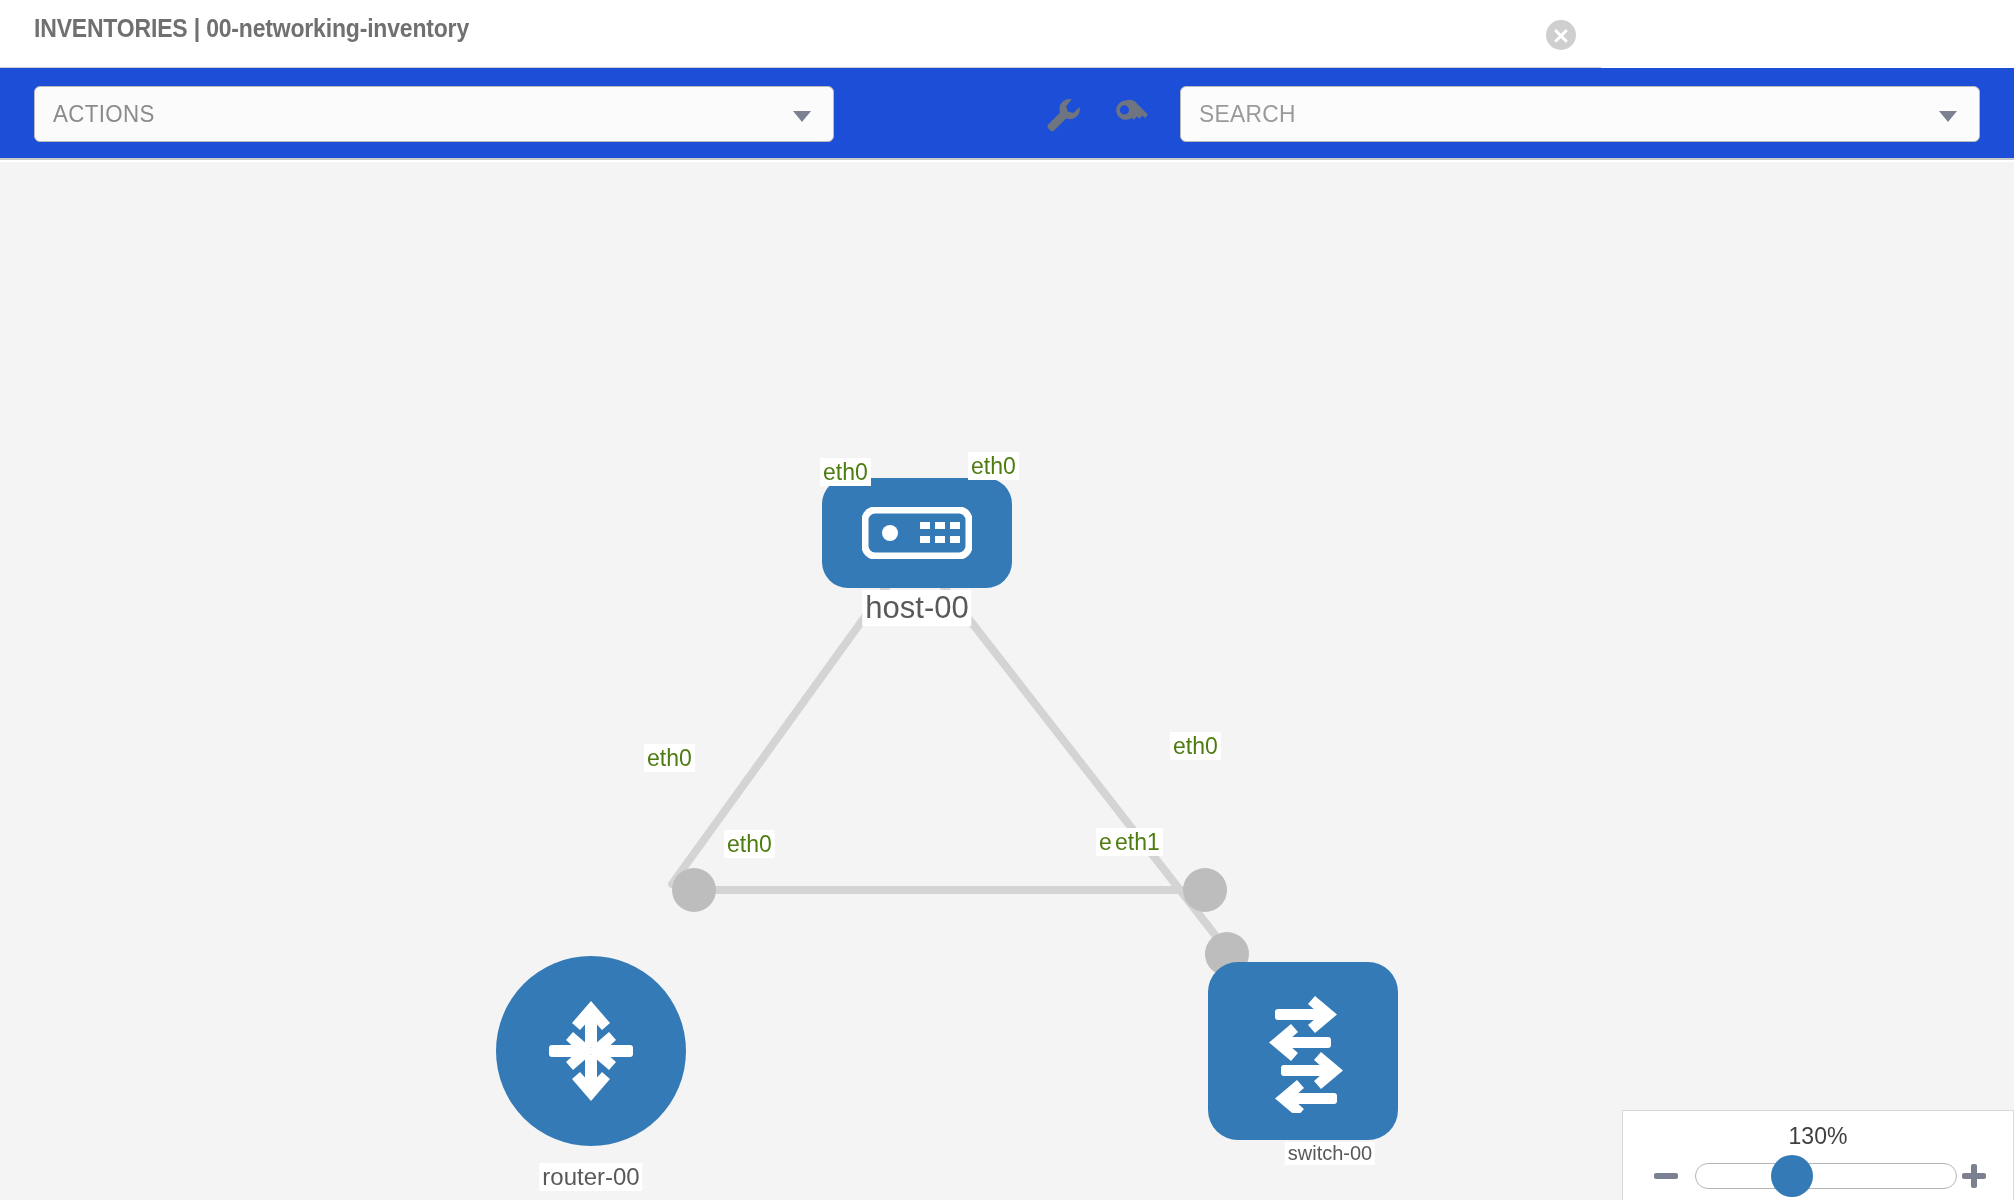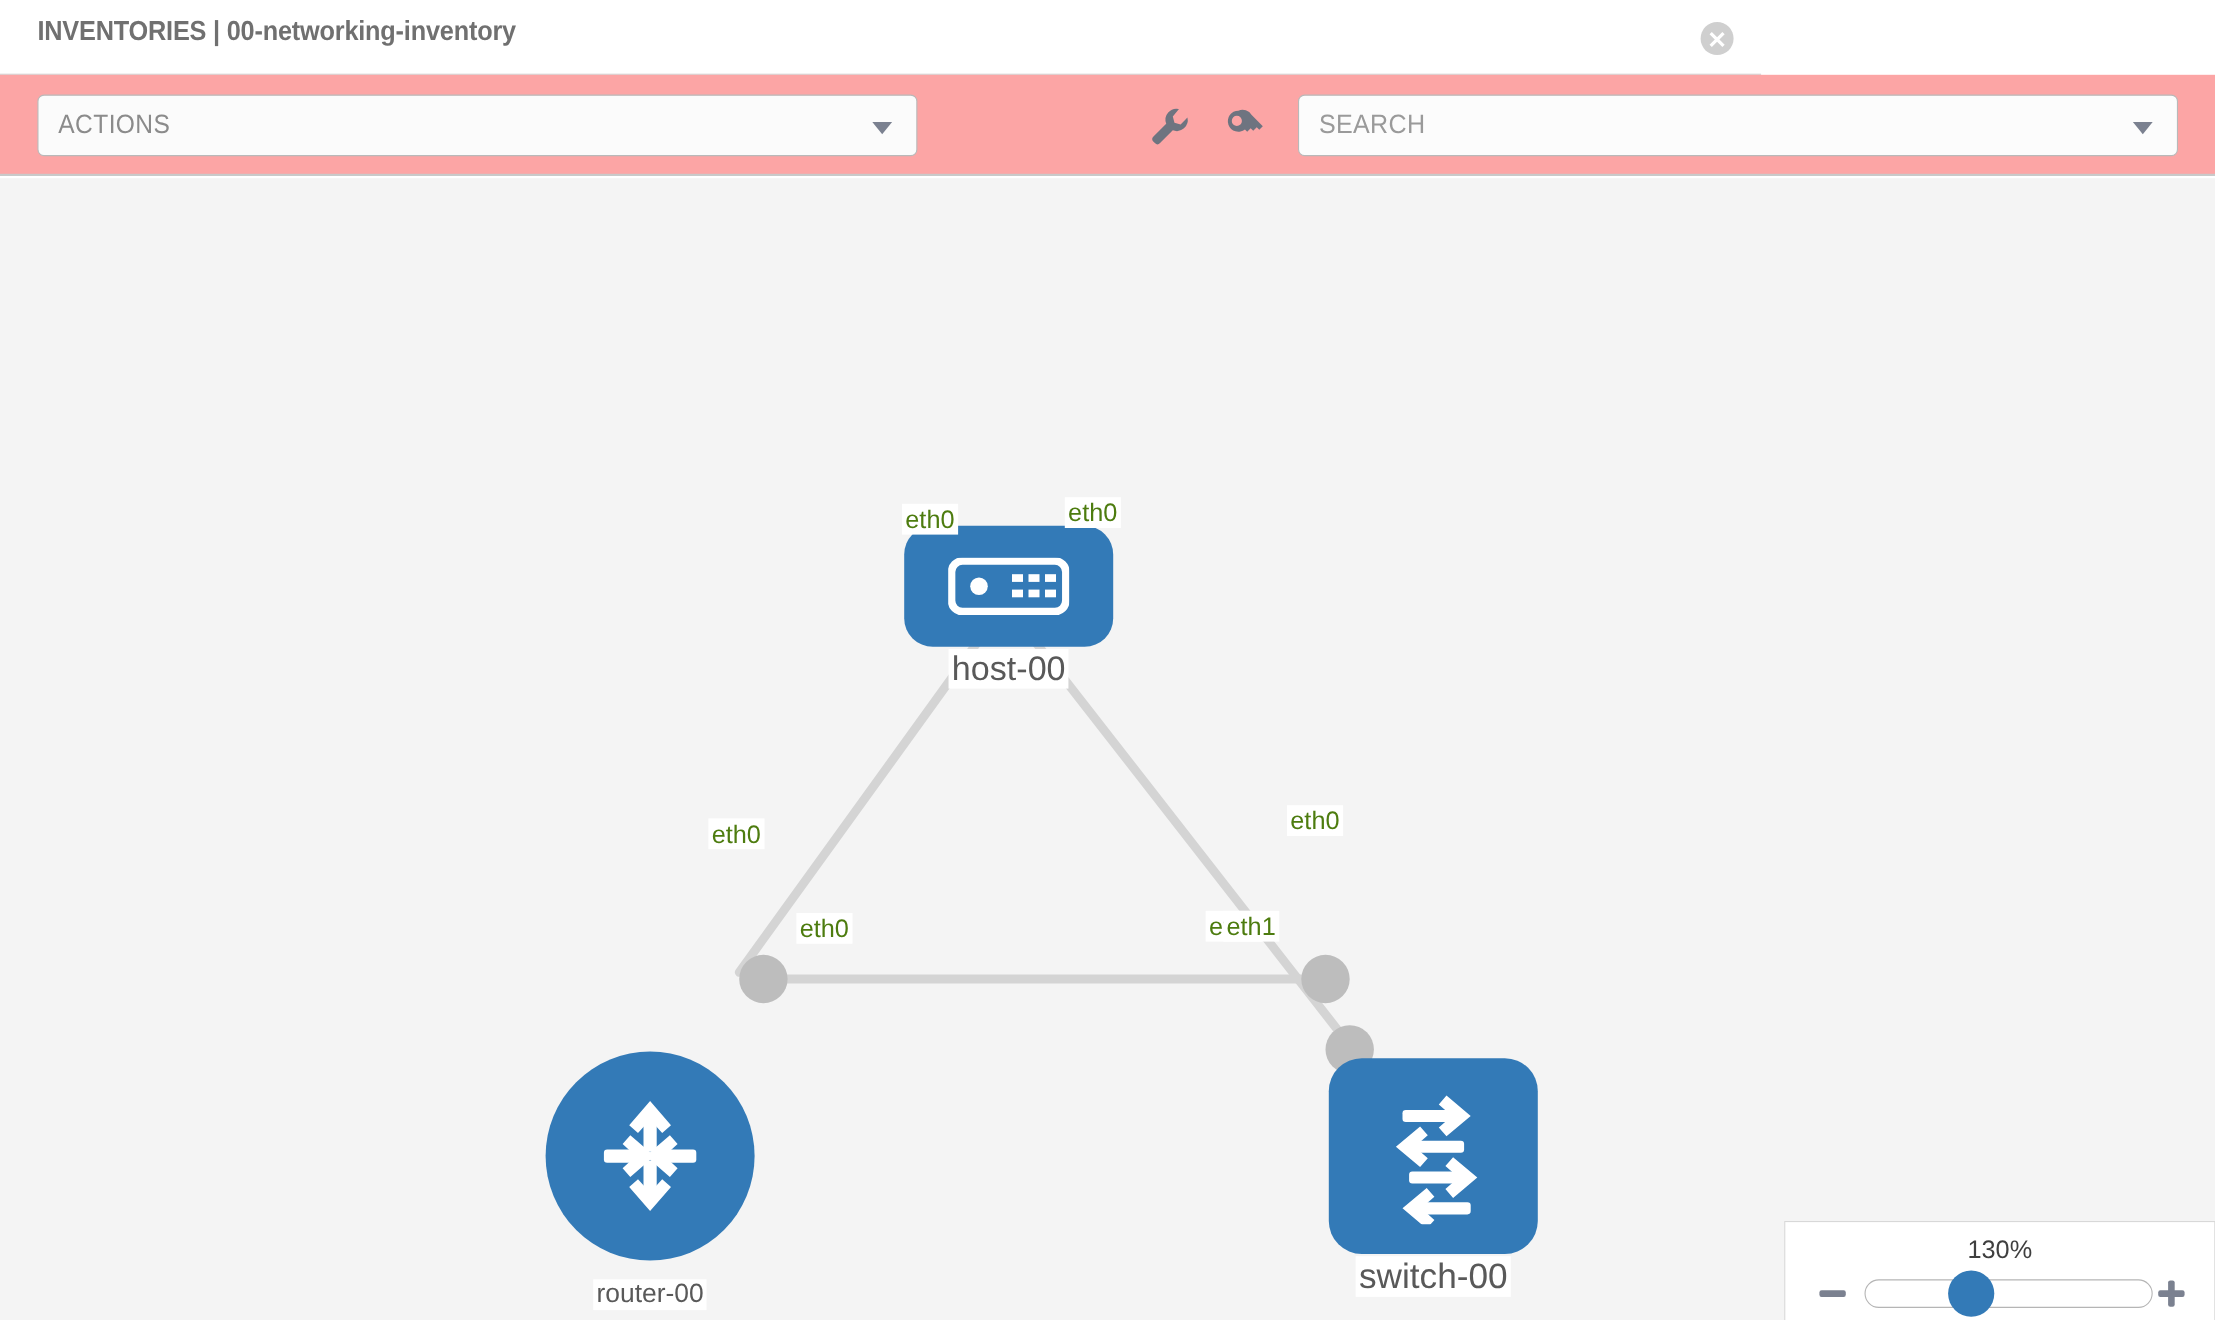--- a/index.html
+++ b/index.html
@@ -53,21 +53,21 @@
     justify-content: center;
   }
   .close-btn svg { display: block; }
 
   
   .toolbar {
     position: absolute;
     top: 68px; left: 0;
     width: 2014px;
     height: 92px;
-    background: #fca5a5;
+    background: #1d4ed8;
     border-bottom: 2px solid #c9c9c9;
   }
   .actions-select {
     position: absolute;
     left: 34px; top: 18px;
     width: 800px; height: 56px;
     background: #fbfbfb;
     border: 1px solid #b9b9b9;
     border-radius: 6px;
     cursor: pointer;
@@ -331,21 +331,21 @@
             <path d="M28 53.5 L50 35 L57 43 L45 53.5 L57 64 L50 72 Z"></path>
 
             <rect x="40" y="76" width="52" height="11" rx="3"></rect>
             <path d="M102 81.5 L80 63 L73 71 L85 81.5 L73 92 L80 100 Z"></path>
 
             <rect x="44" y="104" width="52" height="11" rx="3"></rect>
             <path d="M34 109.5 L56 91 L63 99 L51 109.5 L63 120 L56 128 Z"></path>
           </g>
         </svg>
       </div>
-      <div class="node-label" style="top:180px; font-size:32px;">switch-00</div>
+      <div class="node-label" style="top:180px; font-size:20px;margin-left:27px;">switch-00</div>
     </div>
 
     <div class="link-label" style="left:820px; top:296px;">eth0</div>
 
     <div class="link-label" style="left:968px; top:290px;">eth0</div>
 
     <div class="link-label" style="left:644px; top:582px;">eth0</div>
 
     <div class="link-label" style="left:1170px; top:570px;">eth0</div>
 

